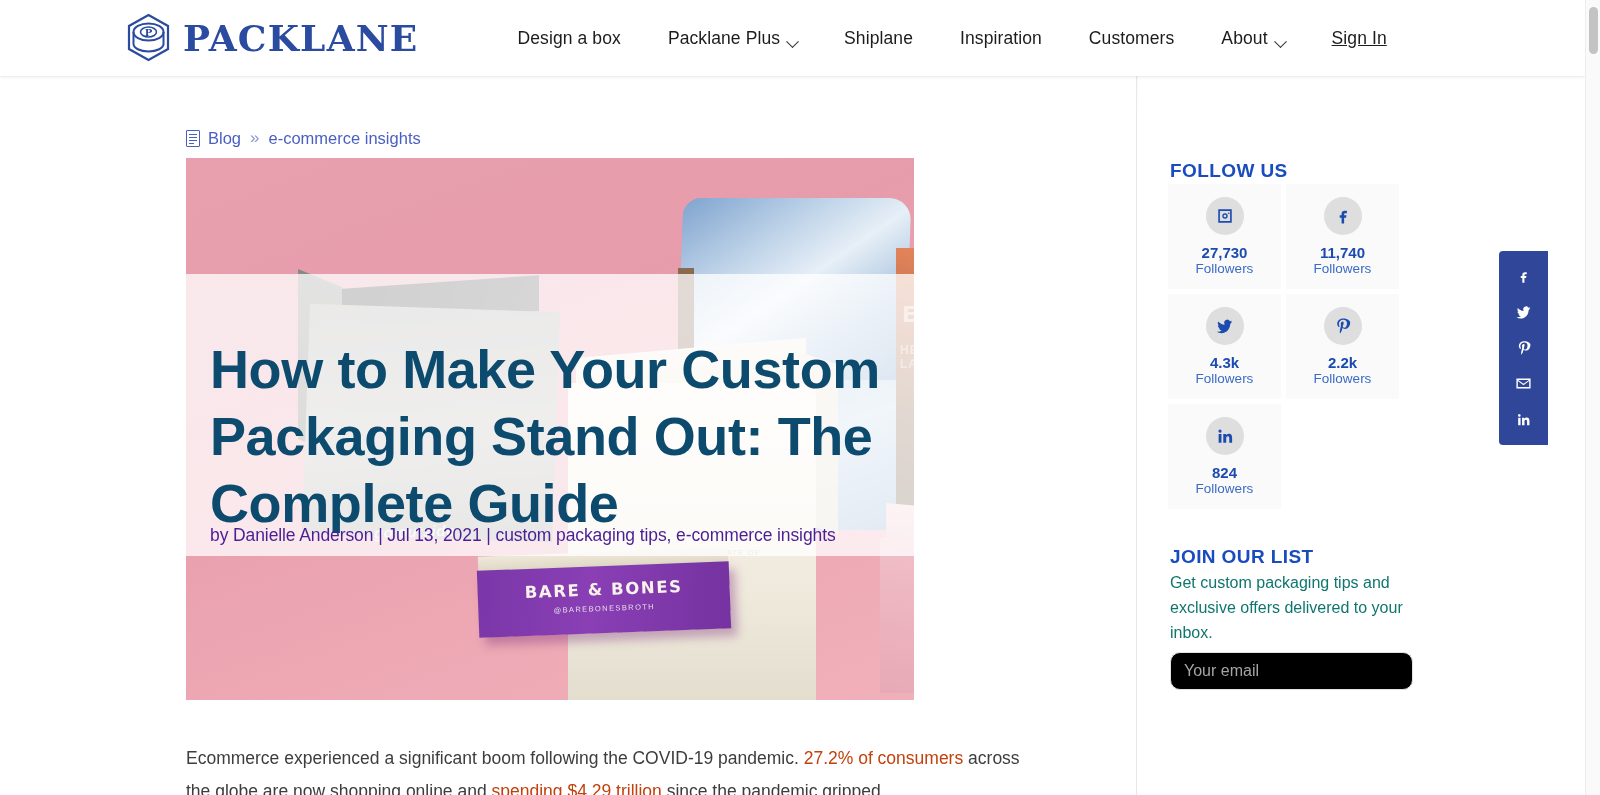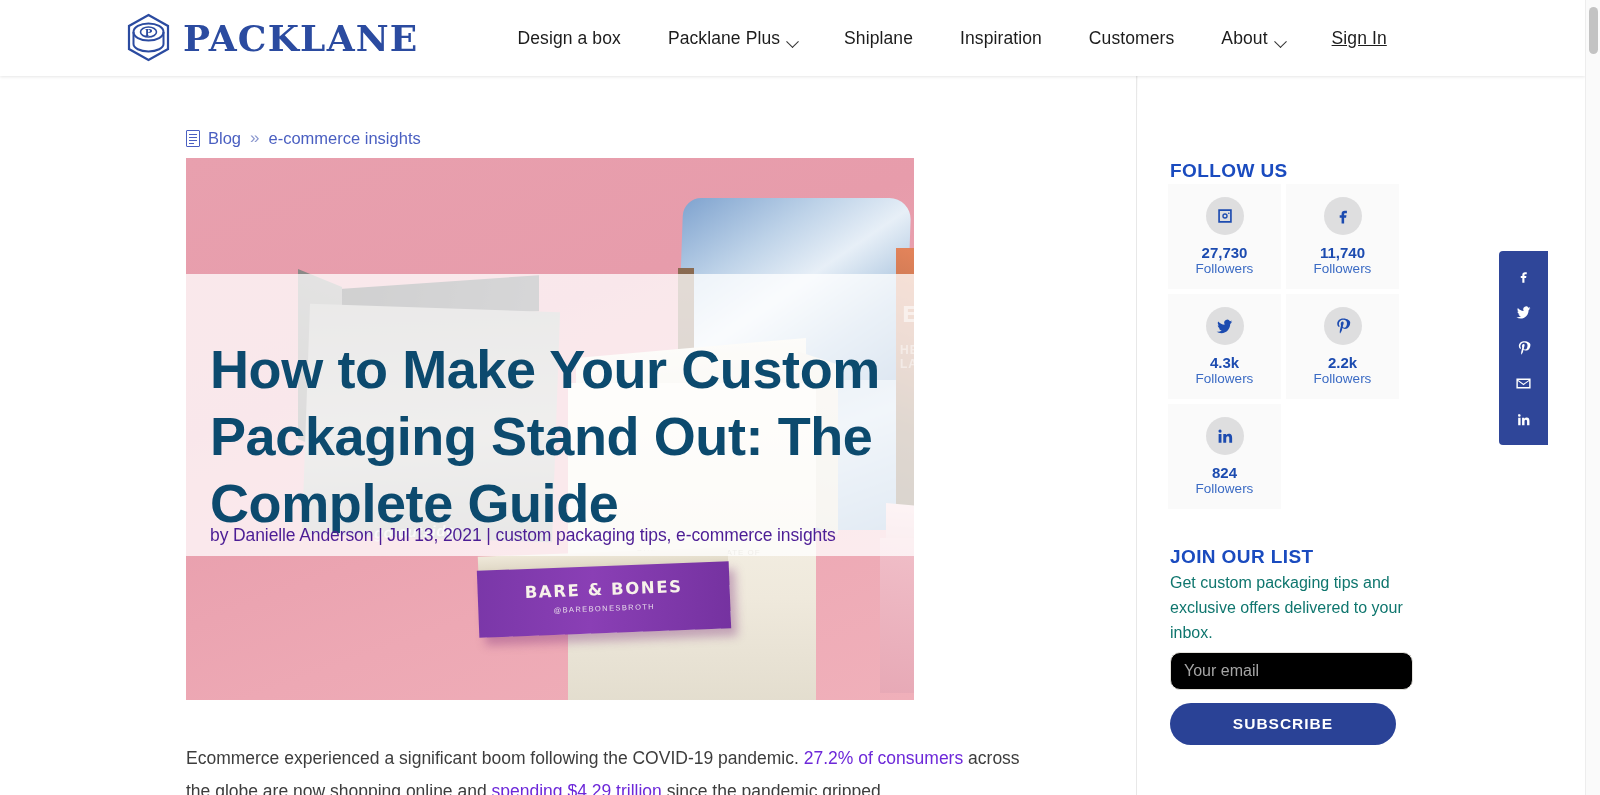--- a/index.html
+++ b/index.html
@@ -144,21 +144,21 @@
   .hero-meta{
     position:absolute; left:24px; top:367px; width:800px;
     font-size:17.5px; color:#4c1d95; letter-spacing:-.1px;
   }
 
   
   .article-body{
     position:absolute; left:186px; top:648px; width:855px;
     font-size:17.5px; line-height:33px; color:#3d3d3d;
   }
-  .article-body a{ color:#6d28d9; text-decoration:none; }
+  .article-body a{ color:#c2410c; text-decoration:none; }
 
   
   .sb-title{
     position:absolute; left:32px; font-weight:bold; font-size:19px;
     color:#1a4bbf; letter-spacing:.4px;
   }
   #follow-title{ top:84px; }
   .follow-grid{
     position:absolute; left:30px; top:108px; width:231px;
     display:flex; flex-wrap:wrap; gap:5px;
@@ -365,21 +365,20 @@
             </svg>
         </span>
         <span class="sc-count">824</span>
         <span class="sc-label">Followers</span>
       </div>
     </div>
 
     <div class="sb-title" id="join-title">JOIN OUR LIST</div>
     <div class="join-text">Get custom packaging tips and exclusive offers delivered to your inbox.</div>
     <input class="email-input" type="email" placeholder="Your email" style="">
-    <button class="subscribe-btn">SUBSCRIBE</button>
   </aside>
 </div>
 
 <div class="share-rail">
   <span class="si">
     <svg width="15" height="15" viewBox="0 0 24 24">
         <path d="M14.6 8.2h2.6V5h-2.9c-2.6 0-4.2 1.6-4.2 4.2v1.9H7.6v3.2h2.5V22h3.4v-7.7h2.6l.5-3.2h-3.1V9.5c0-.8.4-1.3 1.1-1.3z"></path>
       </svg>
   </span>
   <span class="si">

